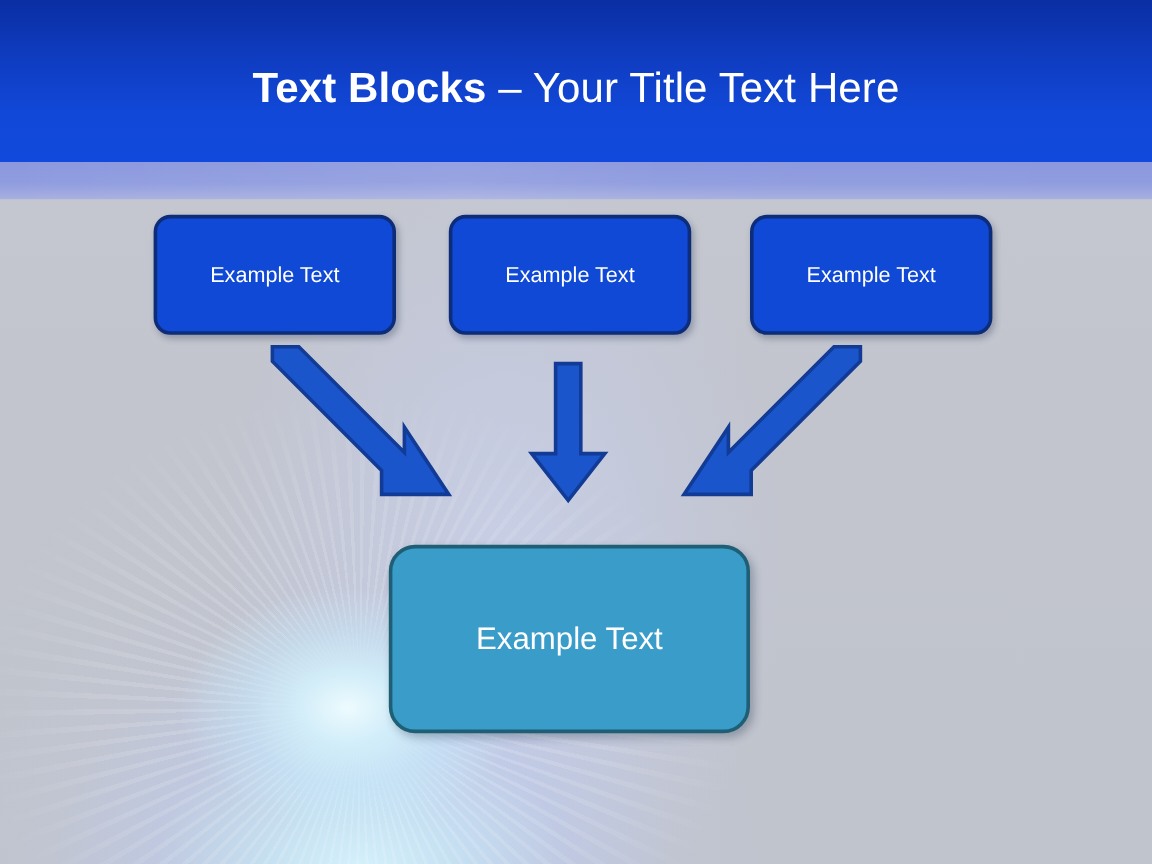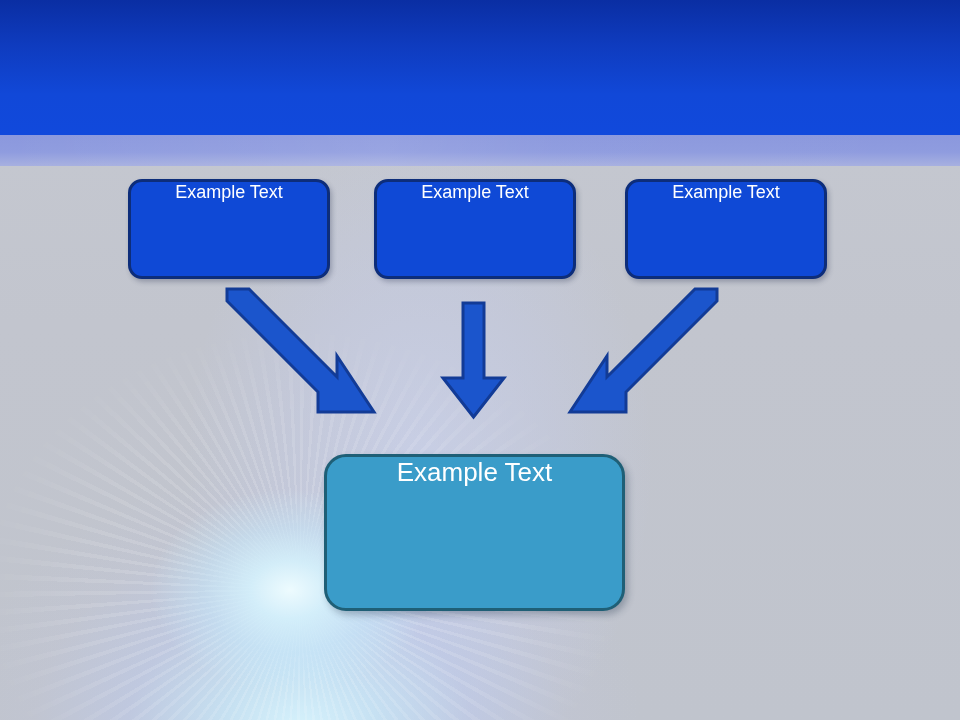--- a/index.html
+++ b/index.html
@@ -120,21 +120,21 @@
     white-space: nowrap;
   }
   .slide-title .t-bold { font-weight: bold; }
   .slide-title .t-reg  { font-weight: normal; }
 
   
   .node {
     position: absolute;
     box-sizing: border-box;
     display: flex;
-    align-items: flex-start;
+    align-items: center;
     justify-content: center;
     color: #ffffff;
     text-align: center;
   }
 
   .node-top {
     width: 202px;
     height: 100px;
     top: 179px;
     background: #0f49d6;
@@ -176,20 +176,23 @@
 
   <div class="bg-base"></div>
   <div class="bg-veil"></div>
   <div class="bg-rays"></div>
   <div class="bg-hotspot"></div>
 
   <div class="header-band"></div>
   <div class="header-underband"></div>
   <div class="header-underband-sheen"></div>
 
+  <div class="slide-title">
+    <span class="t-bold">Text Blocks</span><span class="t-reg"> – </span><span class="t-reg">Your Title Text Here</span>
+  </div>
 
   <svg class="arrows" viewBox="0 0 960 720">
 
     <g>
       <polygon points="232,288 254,288 362,396 362,371 390,417 341,417 341,392 232,283" fill="none" stroke="none"></polygon>
       <path d="M 231,287 L 253,287 L 341,375 L 341,354 L 378,410 L 322,410 L 322,390 L 231,299 Z" fill="#1b55cc" stroke="#123b96" stroke-width="3" stroke-linejoin="miter" transform="translate(-4,2)"></path>
     </g>
 
     <g>
       <path d="M 463,303 L 484,303 L 484,378 L 504,378 L 473.5,417 L 443,378 L 463,378 Z" fill="#1b55cc" stroke="#123b96" stroke-width="3" stroke-linejoin="miter"></path>

